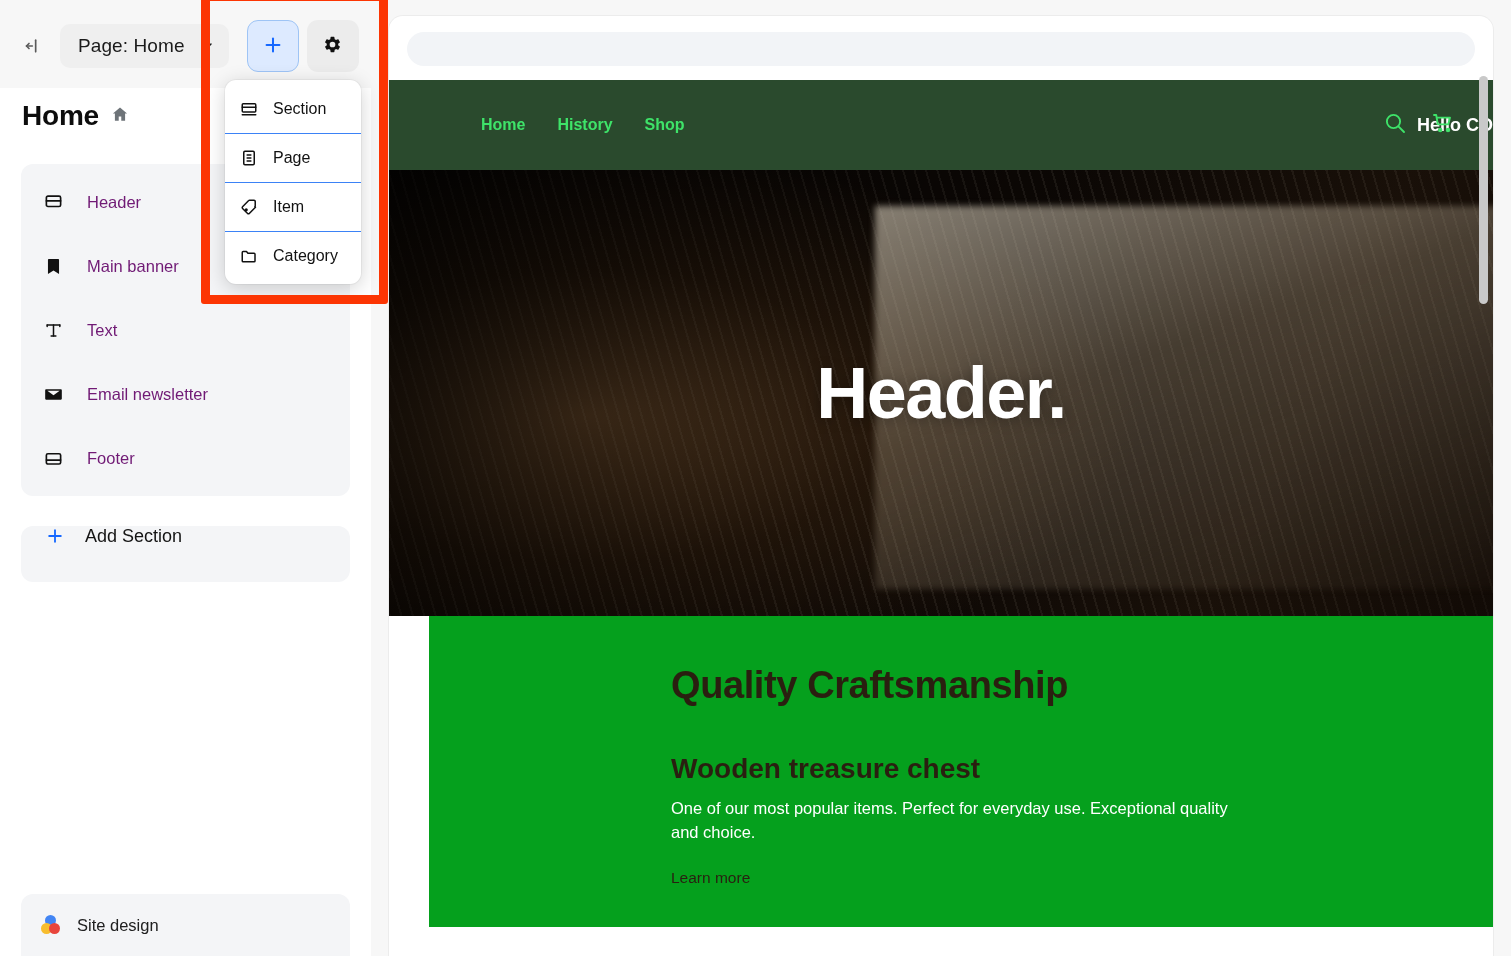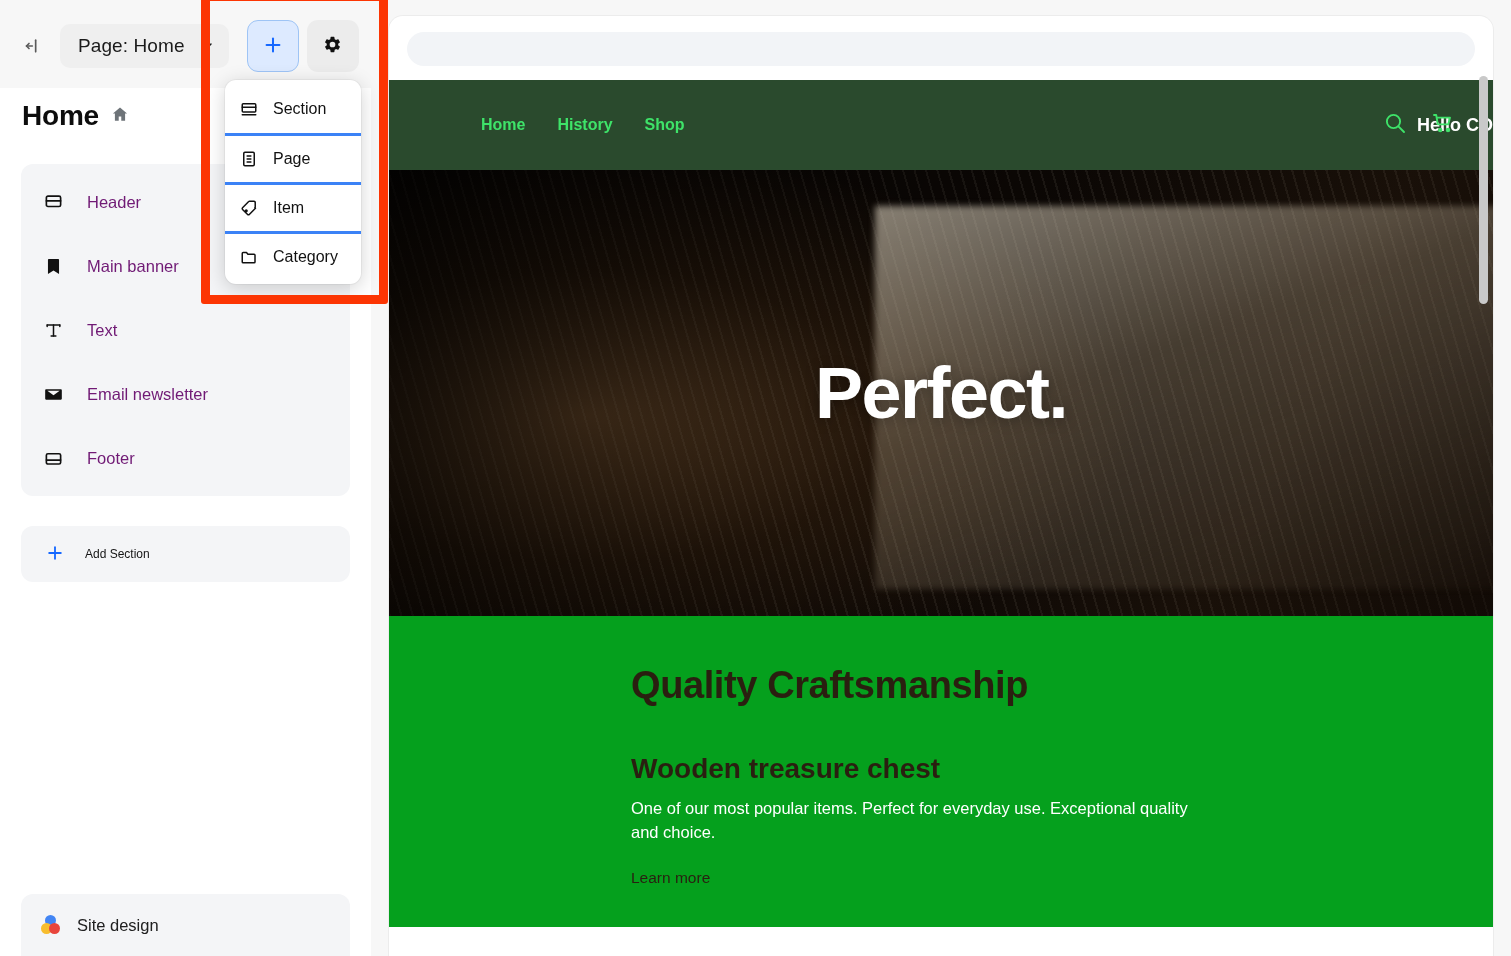--- a/index.html
+++ b/index.html
@@ -69,21 +69,21 @@
   .add-menu {
     position: absolute; left: 225px; top: 80px; width: 136px;
     background: #fff; border-radius: 11px;
     box-shadow: 0 4px 20px rgba(0,0,0,.18), 0 0 0 1px rgba(0,0,0,.04);
     padding: 4px 0; z-index: 40;
   }
   .add-menu-item {
     height: 49px; display: flex; align-items: center; gap: 14px;
     padding: 0 14px; cursor: pointer; font-size: 16px; color: #121212;
   }
-  .add-menu-item + .add-menu-item { border-top: 3px solid #3b82f6; }
+  .add-menu-item + .add-menu-item { border-top: 1px solid #3b82f6; }
   .add-menu-item .mi-ico { width: 20px; height: 20px; display:flex; align-items:center; justify-content:center; }
 
   
   .highlight-box {
     position: absolute; left: 201px; top: -8px; width: 187px; height: 312px;
     border: 9px solid #fc3503; border-radius: 3px; z-index: 60; pointer-events: none;
   }
 
   
   .sidebar {
@@ -98,22 +98,22 @@
     padding: 6px 0;
   }
   .section-item {
     height: 64px; display: flex; align-items: center; gap: 24px;
     padding: 0 22px; cursor: pointer; font-size: 16.5px; color: #701a75;
   }
   .section-item .si-ico { width: 20px; display:flex; align-items:center; justify-content:center;}
 
   .add-section {
     margin: 30px 21px 0 21px; height: 56px; background: #f4f5f7;
-    border-radius: 12px; display: flex; align-items: center; gap: 20px;
-    padding: 0 24px; cursor: pointer; font-size: 12px; color: #141414;
+    border-radius: 12px; display: flex; gap: 20px;
+    padding: 0 24px; cursor: pointer; font-size: 18px; color: #141414;
   }
   .site-design {
     position: absolute; left: 21px; right: 21px; bottom: 0; height: 62px;
     background: #f4f5f7; border-radius: 12px 12px 0 0;
     display: flex; align-items: center; gap: 16px; padding: 0 20px;
     cursor: pointer; font-size: 16.5px; color: #202020;
   }
   .palette { position: relative; width: 20px; height: 20px; }
   .palette i { position: absolute; width: 11px; height: 11px; border-radius: 50%; display:block;}
   .palette .c1 { background: #4285f4; left: 4px; top: 0; }
@@ -179,21 +179,21 @@
     color: #fff; font-size: 72px; font-weight: 700; letter-spacing: -1.5px;
     text-shadow: 0 2px 14px rgba(0,0,0,.35); line-height: 1;
   }
   .hero-btn {
     margin-top: 36px; background: rgba(58,40,33,.88); color: #fff;
     font-size: 24px; font-weight: 700; border: none; border-radius: 28px;
     padding: 13px 34px; cursor: pointer; font-family: inherit;
   }
 
   
-  .green-sec { background: #05a01d; padding: 48px 0 40px 242px; }
+  .green-sec { background: #05a01d; padding: 48px 0 40px 242px; margin-left: 40px; }
   .green-h1 { font-size: 38px; font-weight: 700; color: #2a1f10; letter-spacing: -.4px; }
   .green-h2 { margin-top: 46px; font-size: 28px; font-weight: 700; color: #2a1f10; }
   .green-p { margin-top: 12px; font-size: 16.5px; color: #ffffff; max-width: 578px; line-height: 1.45; }
   .green-link { display:inline-block; margin-top: 24px; font-size: 15.5px; color: #2a1f10; font-weight: 400; cursor: pointer; text-decoration: none;}
 
   
   .prev-scroll {
     position: absolute; right: 5px; top: 60px; width: 9px; height: 228px;
     background: #c9c9c9; border-radius: 5px; cursor: pointer; z-index: 8;
   }
@@ -405,21 +405,21 @@
                   <path d="M3 4h2.2l1.6 9.4h10.4L19 6.6H6.2"></path>
                   <circle cx="9.2" cy="19" r="1.3"></circle>
                   <circle cx="17" cy="19" r="1.3"></circle>
                 </svg>
             </span>
           </div>
         </div>
 
         <div class="hero">
           <div class="hero-inner">
-            <div class="hero-title">Perfect.</div>
+            <div class="hero-title">Header.</div>
           </div>
         </div>
 
         <div class="green-sec">
           <div class="green-h1">Quality Craftsmanship</div>
           <div class="green-h2">Wooden treasure chest</div>
           <div class="green-p">One of our most popular items. Perfect for everyday use. Exceptional quality and choice.</div>
           <a class="green-link">Learn more</a>
         </div>
       </div>

